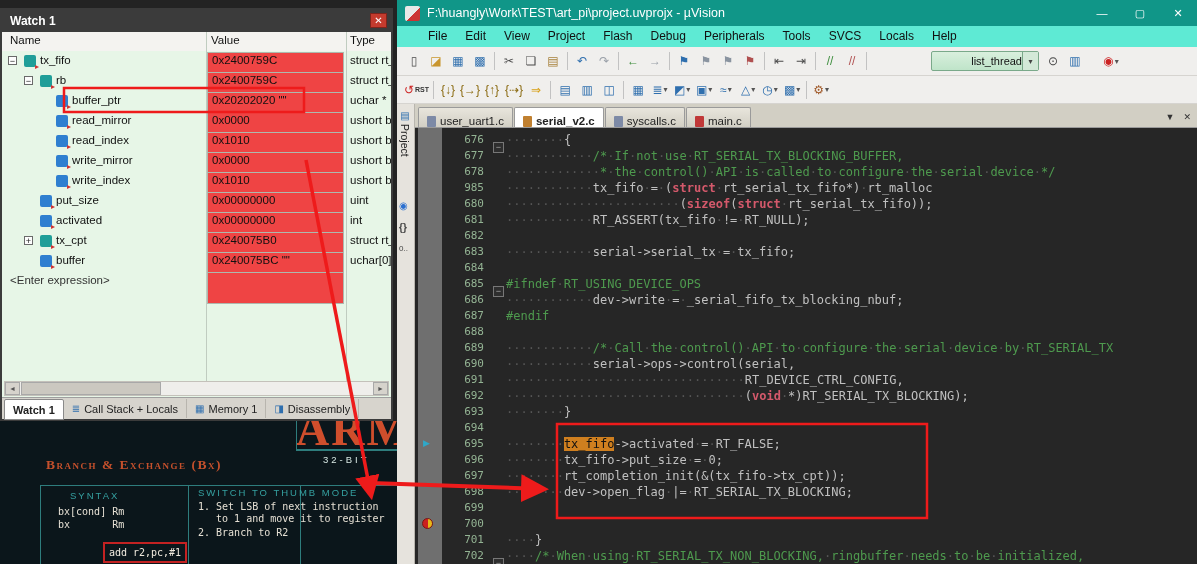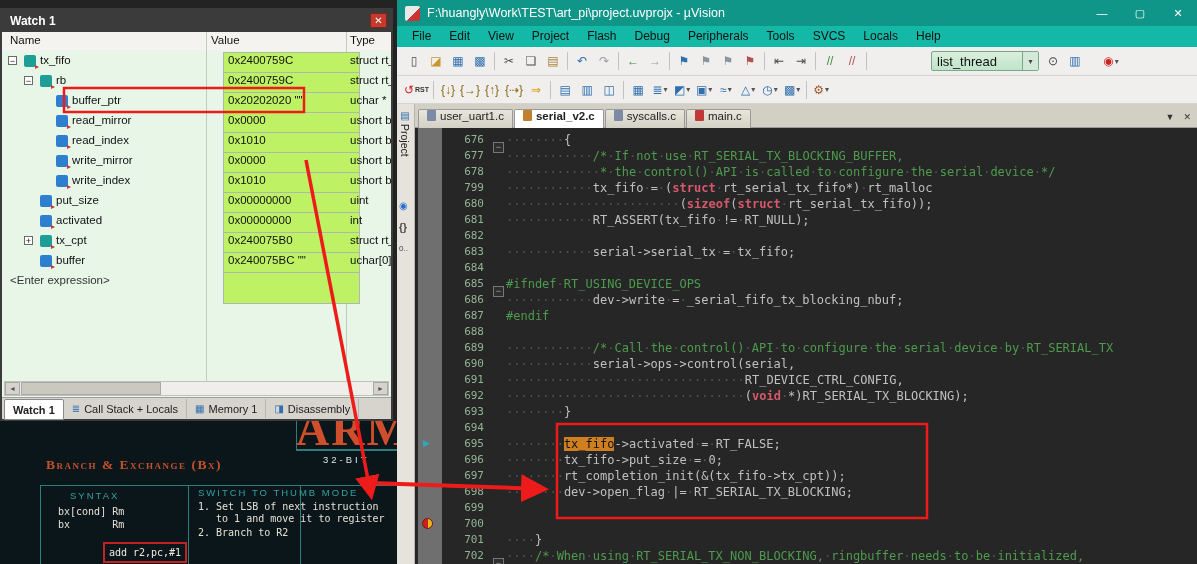--- a/index.html
+++ b/index.html
@@ -35,22 +35,22 @@
   .watch-head .hsep2,.watch-grid .gsep2{position:absolute;left:344px;top:0;bottom:0;width:1px;background:#c0ccc0;}
   .watch-grid{position:absolute;left:0;top:41px;right:0;height:330px;background:#e7f6e7;overflow:hidden;}
   .wrow{position:relative;height:20px;}
   .wexp{position:absolute;top:5px;width:9px;height:9px;background:#fdfdfd;border:1px solid #6a6a6a;
         font-size:9px;line-height:8px;text-align:center;color:#222;box-sizing:border-box;}
   .vicon{position:absolute;top:4px;width:12px;height:12px;border-radius:2px;}
   .vicon:after{content:"▸";position:absolute;right:-3px;bottom:-4px;font-size:8px;color:#d03030;}
   .vicon.s{background:#1f9e98;}
   .vicon.l{background:#2f7fd0;}
   .wname{position:absolute;top:3px;white-space:nowrap;}
-  .wval{position:absolute;left:205px;top:1px;width:137px;height:32px;background:#bef264;border:1px solid #aeb8ae;
-        box-sizing:border-box;padding:1px 0 0 4px;white-space:nowrap;overflow:hidden;margin-left:16px;}
+  .wval{position:absolute;left:205px;top:1px;width:137px;height:32px;background:#ef4444;border:1px solid #aeb8ae;
+        box-sizing:border-box;padding:1px 0 0 4px;white-space:nowrap;overflow:hidden;}
   .wtype{position:absolute;left:348px;top:3px;width:42px;white-space:nowrap;overflow:hidden;}
   .watch-hscroll{position:absolute;left:2px;right:2px;top:371px;height:15px;background:#efeeeb;border:1px solid #c4c1ba;box-sizing:border-box;}
   .sbtn{position:absolute;top:0;width:15px;height:13px;background:#d6d3cc;border:1px solid #a8a8a8;box-sizing:border-box;
         font-size:7px;color:#555;text-align:center;line-height:12px;}
   .sthumb{position:absolute;left:16px;top:0;width:140px;height:13px;background:#cbc8c0;border:1px solid #a8a8a8;box-sizing:border-box;}
   .watch-docktabs{position:absolute;left:0;right:0;top:387px;height:22px;background:#d7d4cd;border-top:1px solid #9f9f9f;
                   display:flex;align-items:flex-start;padding:1px 2px 0 2px;box-sizing:border-box;}
   .dtab{display:inline-flex;align-items:center;gap:4px;height:19px;padding:0 8px;font-size:11px;color:#222;
         border-right:1px solid #b8b5ae;}
   .dtab.active{background:#fff;border:1px solid #8a8a8a;border-radius:2px 2px 0 0;font-weight:bold;}
@@ -58,47 +58,47 @@
 
   
   .uv{position:absolute;left:397px;top:0;width:800px;height:564px;background:#f0efed;z-index:2;}
   .uv-title{position:absolute;left:0;top:0;right:0;height:26px;background:#109688;color:#fff;
             display:flex;align-items:center;padding-left:8px;font-size:12.5px;box-sizing:border-box;}
   .uv-logo{width:15px;height:15px;margin-right:7px;border-radius:2px;
            background:linear-gradient(135deg,#e8e8e8 0 55%,#cc3333 55% 100%);flex:none;}
   .uv-title .ttext{white-space:nowrap;overflow:hidden;}
   .wbtns{position:absolute;right:0;top:0;height:26px;display:flex;}
   .wbtn{width:38px;height:26px;color:#fff;font-size:11px;display:flex;align-items:center;justify-content:center;}
-  .uv-menubar{position:absolute;left:0;top:26px;right:0;height:21px;background:#14b8a6;display:flex;align-items:center;padding-left:6px;text-align:center;}
+  .uv-menubar{position:absolute;left:0;top:26px;right:0;height:21px;background:#5eead4;display:flex;align-items:center;padding-left:22px;text-align:center;}
   .menu-item{padding:0 9px;font-size:12px;color:#111;line-height:21px;}
   .tbar{position:absolute;left:0;right:0;background:#f0efed;border-bottom:1px solid #d6d4d0;
         display:flex;align-items:center;padding-left:6px;box-sizing:border-box;}
   .tbar1{top:47px;height:29px;}
   .tbar2{top:76px;height:28px;}
   .tb-icon{min-width:20px;height:20px;display:inline-flex;align-items:center;justify-content:center;
            font-size:12px;border-radius:2px;padding:0 1px;}
   .tb-glyph{line-height:1;}
   .tb-label{font-size:7px;font-weight:bold;color:#333;margin-left:1px;}
   .tb-dd{font-size:8px;color:#555;margin-left:1px;}
   .tb-sep{width:1px;height:18px;background:#c2c2c2;margin:0 3px;display:inline-block;}
   .combo{display:inline-flex;align-items:center;height:20px;width:108px;background:linear-gradient(#d9efdd,#bfe4c9);
          border:1px solid #7aa98a;box-sizing:border-box;margin:0 3px;border-radius:2px;}
-  .combo-text{flex:1;font-size:13px;color:#111;padding-left:5px;white-space:nowrap;overflow:hidden;}
+  .combo-text{flex:1;font-size:11px;color:#111;padding-left:5px;white-space:nowrap;overflow:hidden;text-align:right;}
   .combo-btn{width:15px;height:18px;border-left:1px solid #7aa98a;font-size:8px;color:#444;
              display:flex;align-items:center;justify-content:center;background:#d3e9d8;}
 
   .side-strip{position:absolute;left:0;top:104px;bottom:0;width:18px;background:#e6e3dd;border-right:1px solid #b8b5ae;box-sizing:border-box;}
   .vtab{position:absolute;left:2px;top:6px;display:flex;flex-direction:column;align-items:center;gap:3px;}
   .vtab .vicon-sm{font-size:10px;color:#2f6fae;}
   .vtab .vtext{writing-mode:vertical-rl;font-size:10.5px;color:#222;}
   .strip-ic{position:absolute;left:2px;font-size:10px;color:#444;}
 
   .ftabs{position:absolute;left:18px;right:0;top:104px;height:24px;background:#d2cfc4;border-bottom:1px solid #9a9a9a;
          box-sizing:border-box;padding:3px 0 0 3px;white-space:nowrap;}
-  .ftab{display:inline-flex;align-items:flex-start;gap:4px;padding:0 8px;margin-right:1px;height:20px;box-sizing:border-box;
+  .ftab{display:inline-flex;align-items:flex-end;gap:4px;padding:0 8px;margin-right:1px;height:20px;box-sizing:border-box;
         border:1px solid #9a9a9a;border-bottom:none;background:linear-gradient(#e8e5dc,#d2cfc4);
         font-size:11.5px;color:#222;border-radius:2px 2px 0 0;}
   .ftab.active{background:#fff;font-weight:bold;}
   .ficon{width:9px;height:11px;border-radius:1px;flex:none;}
   .ftab-ctrls{position:absolute;right:6px;top:8px;font-size:9px;color:#333;display:flex;gap:9px;}
 
   .editor{position:absolute;left:18px;right:0;top:128px;bottom:0;background:#262626;overflow:hidden;}
   .bp-margin{position:absolute;left:3px;top:0;bottom:0;width:24px;background:#6f6f6f;}
   .code-area{position:absolute;left:0;right:0;top:4px;}
   .cl{display:flex;height:16px;align-items:center;}
@@ -476,21 +476,21 @@
             <span class="cl-num">677</span>
             <span class="cl-fold"></span>
             <span class="cl-text"><span class="sg-cm"><span class="ws">·</span><span class="ws">·</span><span class="ws">·</span><span class="ws">·</span><span class="ws">·</span><span class="ws">·</span><span class="ws">·</span><span class="ws">·</span><span class="ws">·</span><span class="ws">·</span><span class="ws">·</span><span class="ws">·</span>/*<span class="ws">·</span>If<span class="ws">·</span>not<span class="ws">·</span>use<span class="ws">·</span>RT_SERIAL_TX_BLOCKING_BUFFER,</span></span>
           </div>
           <div class="cl">
             <span class="cl-num">678</span>
             <span class="cl-fold"></span>
             <span class="cl-text"><span class="sg-cm"><span class="ws">·</span><span class="ws">·</span><span class="ws">·</span><span class="ws">·</span><span class="ws">·</span><span class="ws">·</span><span class="ws">·</span><span class="ws">·</span><span class="ws">·</span><span class="ws">·</span><span class="ws">·</span><span class="ws">·</span><span class="ws">·</span>*<span class="ws">·</span>the<span class="ws">·</span>control()<span class="ws">·</span>API<span class="ws">·</span>is<span class="ws">·</span>called<span class="ws">·</span>to<span class="ws">·</span>configure<span class="ws">·</span>the<span class="ws">·</span>serial<span class="ws">·</span>device<span class="ws">·</span>*/</span></span>
           </div>
           <div class="cl">
-            <span class="cl-num">799</span>
+            <span class="cl-num">985</span>
             <span class="cl-fold"></span>
             <span class="cl-text"><span class="sg-df"><span class="ws">·</span><span class="ws">·</span><span class="ws">·</span><span class="ws">·</span><span class="ws">·</span><span class="ws">·</span><span class="ws">·</span><span class="ws">·</span><span class="ws">·</span><span class="ws">·</span><span class="ws">·</span><span class="ws">·</span>tx_fifo<span class="ws">·</span>=<span class="ws">·</span>(</span><span class="sg-kw">struct</span><span class="sg-df"><span class="ws">·</span>rt_serial_tx_fifo*)<span class="ws">·</span>rt_malloc</span></span>
           </div>
           <div class="cl">
             <span class="cl-num">680</span>
             <span class="cl-fold"></span>
             <span class="cl-text"><span class="sg-df"><span class="ws">·</span><span class="ws">·</span><span class="ws">·</span><span class="ws">·</span><span class="ws">·</span><span class="ws">·</span><span class="ws">·</span><span class="ws">·</span><span class="ws">·</span><span class="ws">·</span><span class="ws">·</span><span class="ws">·</span><span class="ws">·</span><span class="ws">·</span><span class="ws">·</span><span class="ws">·</span><span class="ws">·</span><span class="ws">·</span><span class="ws">·</span><span class="ws">·</span><span class="ws">·</span><span class="ws">·</span><span class="ws">·</span><span class="ws">·</span>(</span><span class="sg-kw">sizeof</span><span class="sg-df">(</span><span class="sg-kw">struct</span><span class="sg-df"><span class="ws">·</span>rt_serial_tx_fifo));</span></span>
           </div>
           <div class="cl">
             <span class="cl-num">681</span>

